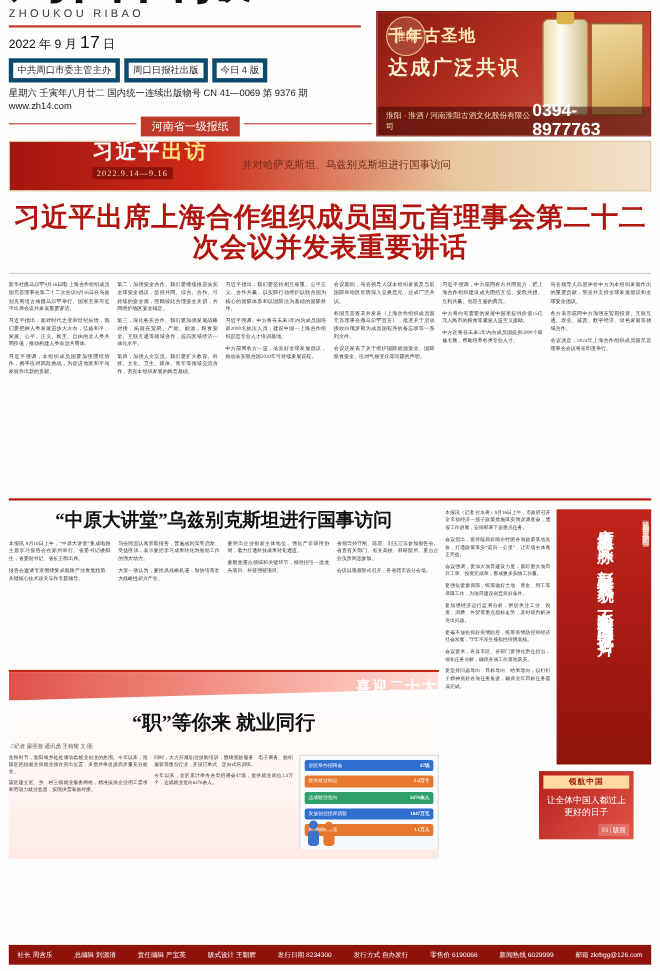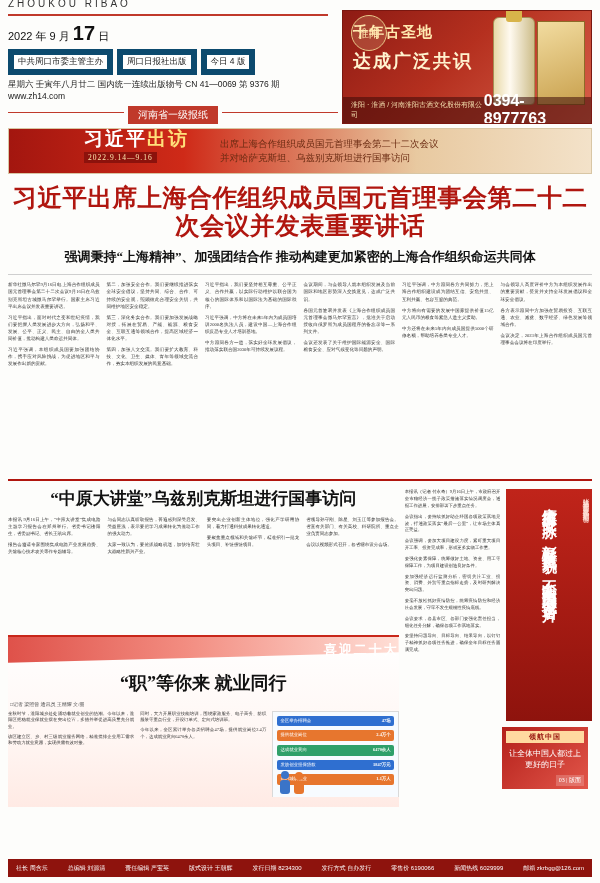--- a/index.html
+++ b/index.html
@@ -31,26 +31,26 @@
   }
   .mast-pinyin{
     font-size:10px;letter-spacing:3px;color:#333;margin-top:4px;
     font-family:"Liberation Sans",sans-serif;
   }
   .mast-rule{height:2px;background:#c0392b;margin-top:5px;width:320px;}
   .mast-date{
     font-size:11px;margin-top:6px;color:#111;
     font-family:"Liberation Sans",sans-serif;
   }
-  .mast-date .big{font-size:20px;font-weight:bold;}
+  .mast-date .big{font-size:16px;font-weight:normal;}
   .mast-meta{
     display:flex;gap:4px;margin-top:4px;font-size:8.5px;color:#222;
     font-family:"Liberation Sans",sans-serif;
   }
-  .mast-meta span{border:6px solid #0c4a6e;padding:1px 4px;background:#fff;}
+  .mast-meta span{border:4px solid #0c4a6e;padding:1px 4px;background:#fff;}
   .mast-sub{
     font-size:8.5px;color:#222;margin-top:4px;
     font-family:"Liberation Sans",sans-serif;
   }
   .mast-grade{
     margin-top:5px;display:inline-block;
     background:#c0392b;color:#fff;font-size:10px;padding:2px 10px;
   }
   .mast-grade-wrap{display:flex;align-items:center;gap:4px;}
   .mast-grade-line{flex:1;height:1px;background:#c0392b;}
@@ -211,21 +211,21 @@
   .vert-inner{
     writing-mode:vertical-rl;text-orientation:upright;
     font-size:15px;font-weight:bold;letter-spacing:3px;line-height:1.25;
     height:222px;
   }
   .vert-side{
     position:absolute;right:2px;top:4px;writing-mode:vertical-rl;
     text-orientation:upright;font-size:6.5px;color:#ffe2d8;letter-spacing:1px;
   }
   .vert-ad{
-    position:absolute;right:4px;bottom:0;width:86px;height:62px;
+    position:absolute;right:16px;bottom:0;width:86px;height:62px;
     background:linear-gradient(135deg,#b4201a,#e2564a);
     color:#fff;box-sizing:border-box;padding:4px;
   }
   .vert-ad-badge{
     background:#ffd9a0;color:#9b1a12;font-size:7px;text-align:center;
     padding:1px 0;font-weight:bold;letter-spacing:1px;
   }
   .vert-ad-txt{font-size:8px;margin-top:6px;line-height:1.3;text-align:center;}
   .vert-ad-page{
     position:absolute;right:4px;bottom:3px;font-size:6px;
@@ -283,27 +283,25 @@
   </div>
 
   <div class="banner">
     <div class="banner-left">
       <div class="banner-t1">
         <span>习近平</span><span class="em">出访</span>
       </div>
       <div class="banner-t2">2022.9.14—9.16</div>
     </div>
     <div class="banner-right">
-      <div class="banner-line">出席上海合作组织成员国元首理事会第二十二次会议</div>
       <div class="banner-line">并对哈萨克斯坦、乌兹别克斯坦进行国事访问</div>
     </div>
   </div>
 
   <div class="headline">习近平出席上海合作组织成员国元首理事会第二十二次会议并发表重要讲话</div>
-  <div class="subhead">强调秉持“上海精神”、加强团结合作  推动构建更加紧密的上海合作组织命运共同体</div>
   <div class="hr-thin"></div>
 
   <div class="cols6">
     <div>
       <p>新华社撒马尔罕9月16日电 上海合作组织成员国元首理事会第二十二次会议9月16日在乌兹别克斯坦古城撒马尔罕举行。国家主席习近平出席会议并发表重要讲话。</p>
       <p>习近平指出，面对时代之变和世纪疫情，我们要把握人类发展进步大方向，弘扬和平、发展、公平、正义、民主、自由的全人类共同价值，推动构建人类命运共同体。</p>
       <p>习近平强调，本组织成员国要加强团结协作，携手应对风险挑战，为促进地区和平与发展作出新的贡献。</p>
     </div>
     <div>
       <p>第二，加强安全合作。我们要继续推进落实全球安全倡议，坚持共同、综合、合作、可持续的安全观，照顾彼此合理安全关切，共同维护地区安全稳定。</p>

